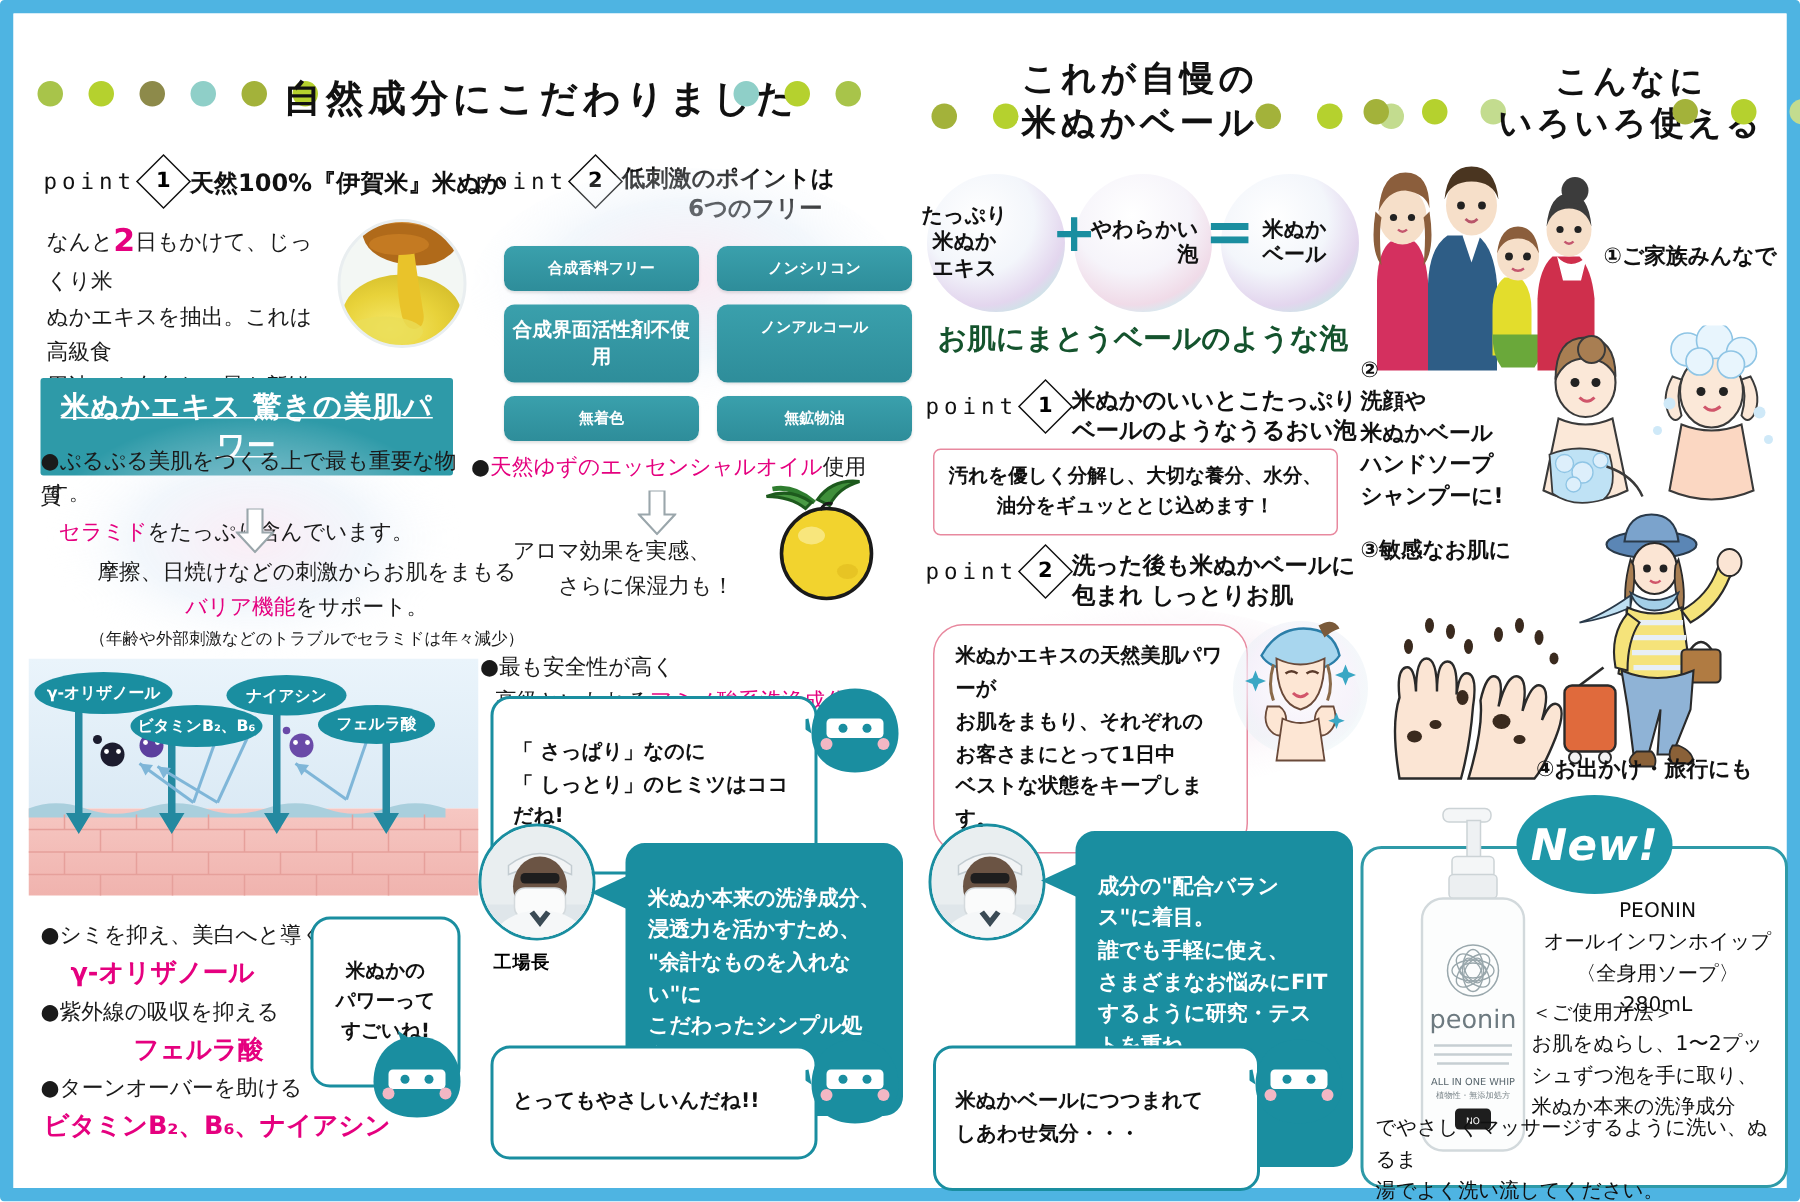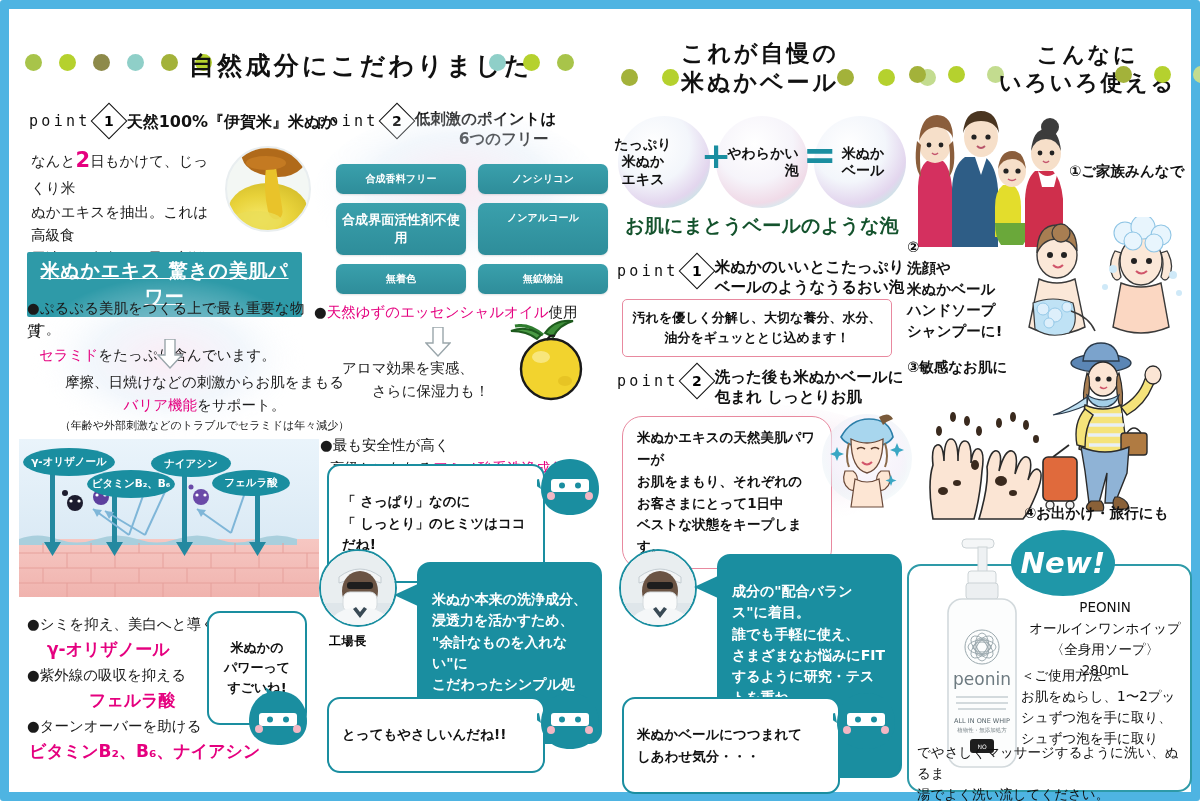--- a/index.html
+++ b/index.html
@@ -823,21 +823,21 @@
   <div class="prod-txt" style="left:1015px; top:588px; width:162px; text-align:center;">
     <div>PEONIN</div>
     <div>オールインワンホイップ</div>
     <div>〈全身用ソープ〉</div>
     <div>280mL</div>
   </div>
   <div class="prod-txt" style="left:1012px; top:656px; width:168px; text-align:left;">
     <div>＜ご使用方法＞</div>
     <div>お肌をぬらし、1〜2プッ</div>
     <div>シュずつ泡を手に取り、</div>
-    <div>シュずつ泡を手に取り</div>
+    <div>米ぬか本来の洗浄成分</div>
   </div>
   <div class="prod-txt" style="left:908px; top:733px; width:268px; text-align:left;">
     <div>でやさしくマッサージするように洗い、ぬるま</div>
     <div>湯でよく洗い流してください。</div>
   </div>
 
 </div>
 </div>
 
 </body></html>

